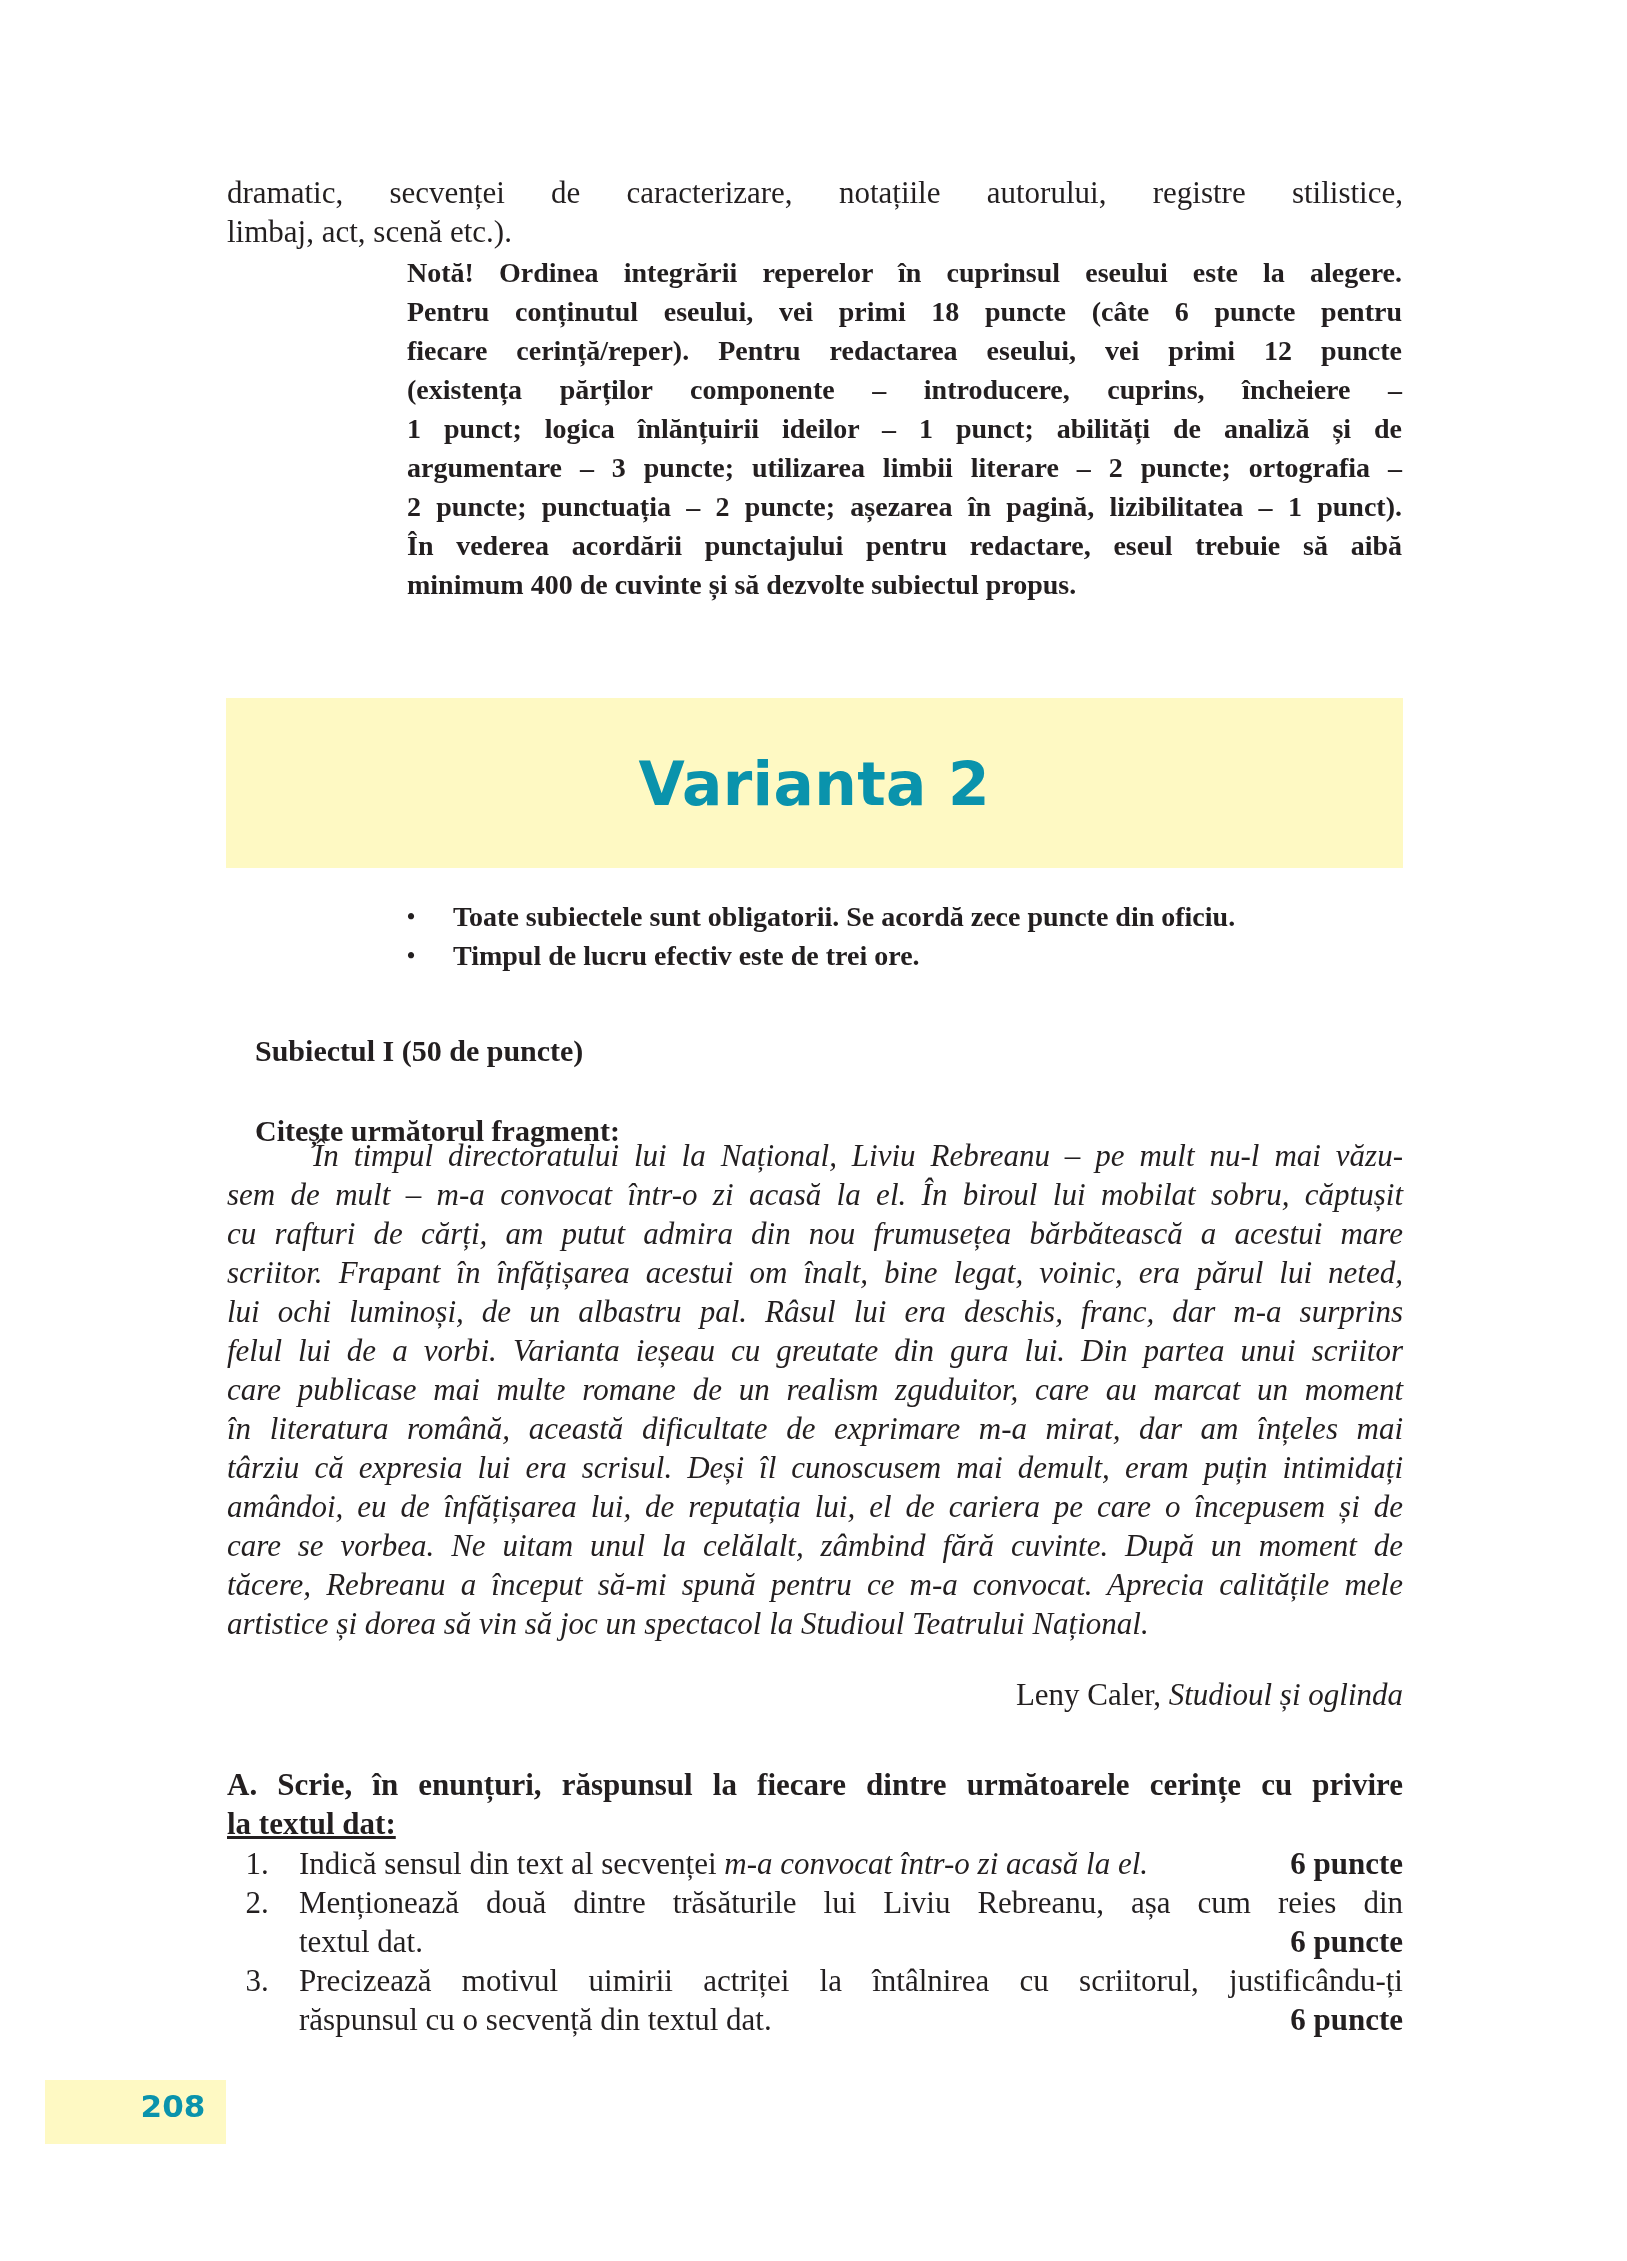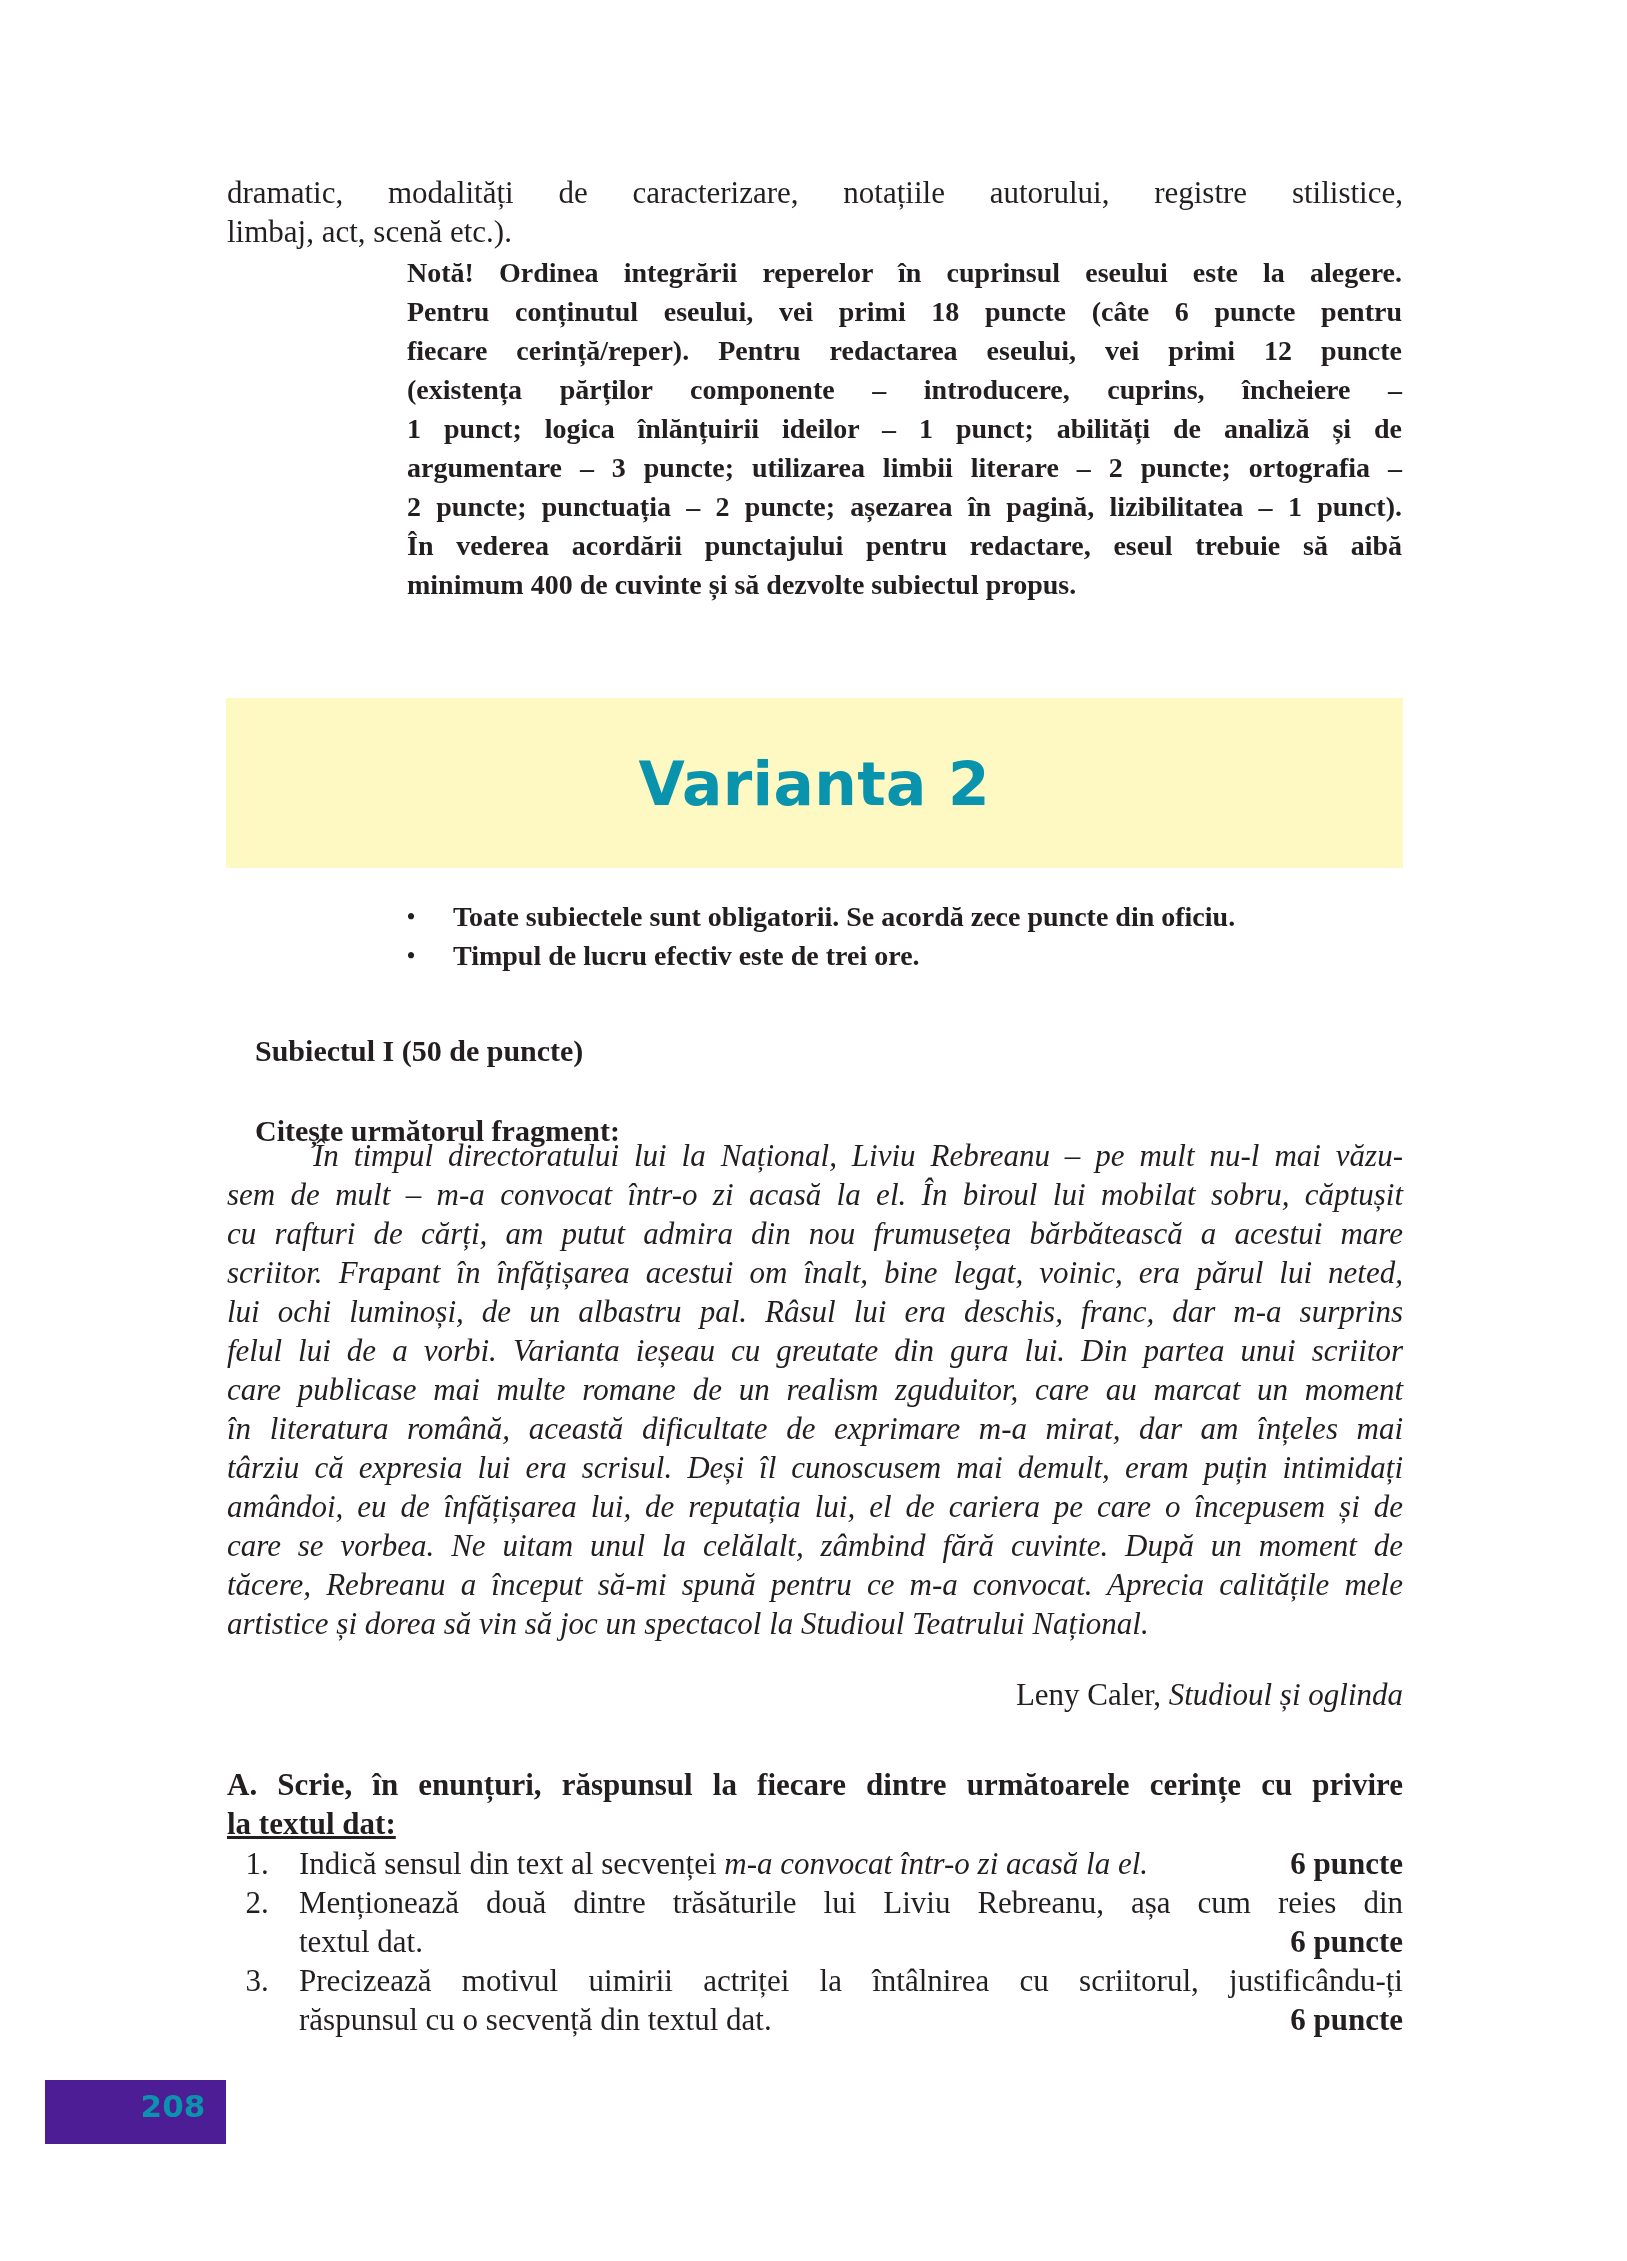--- a/index.html
+++ b/index.html
@@ -195,39 +195,39 @@
     }
     #tasks .it { font-style: italic; }
 
     
     #page-number-box {
       position: absolute;
       left: 45px;
       top: 2080px;
       width: 181px;
       height: 64px;
-      background: #4c1d95;
+      background: #fef9c3;
     }
     #page-number {
       position: absolute;
       right: 20.7px;
       top: 7.7px;
       font-family: "DejaVu Sans", "Liberation Sans", sans-serif;
       font-weight: bold;
       font-size: 31px;
       color: #0a93ac;
     }
   </style>
 </head>
 <body>
 
 <div class="page">
 
   <div id="intro" class="text-col">
-    <p class="p justify" style="text-align-last: justify; white-space: nowrap;">dramatic, modalități de caracterizare, notațiile autorului, registre stilistice,</p>
+    <p class="p justify" style="text-align-last: justify; white-space: nowrap;">dramatic, secvenței de caracterizare, notațiile autorului, registre stilistice,</p>
     <p class="p">limbaj, act, scenă etc.).</p>
   </div>
 
   <div id="note">
     <span class="line">Notă! Ordinea integrării reperelor în cuprinsul eseului este la alegere.</span>
     <span class="line">Pentru conținutul eseului, vei primi 18 puncte (câte 6 puncte pentru</span>
     <span class="line">fiecare cerință/reper). Pentru redactarea eseului, vei primi 12 puncte</span>
     <span class="line">(existența părților componente – introducere, cuprins, încheiere –</span>
     <span class="line">1 punct; logica înlănțuirii ideilor – 1 punct; abilități de analiză și de</span>
     <span class="line">argumentare – 3 puncte; utilizarea limbii literare – 2 puncte; ortografia –</span>

